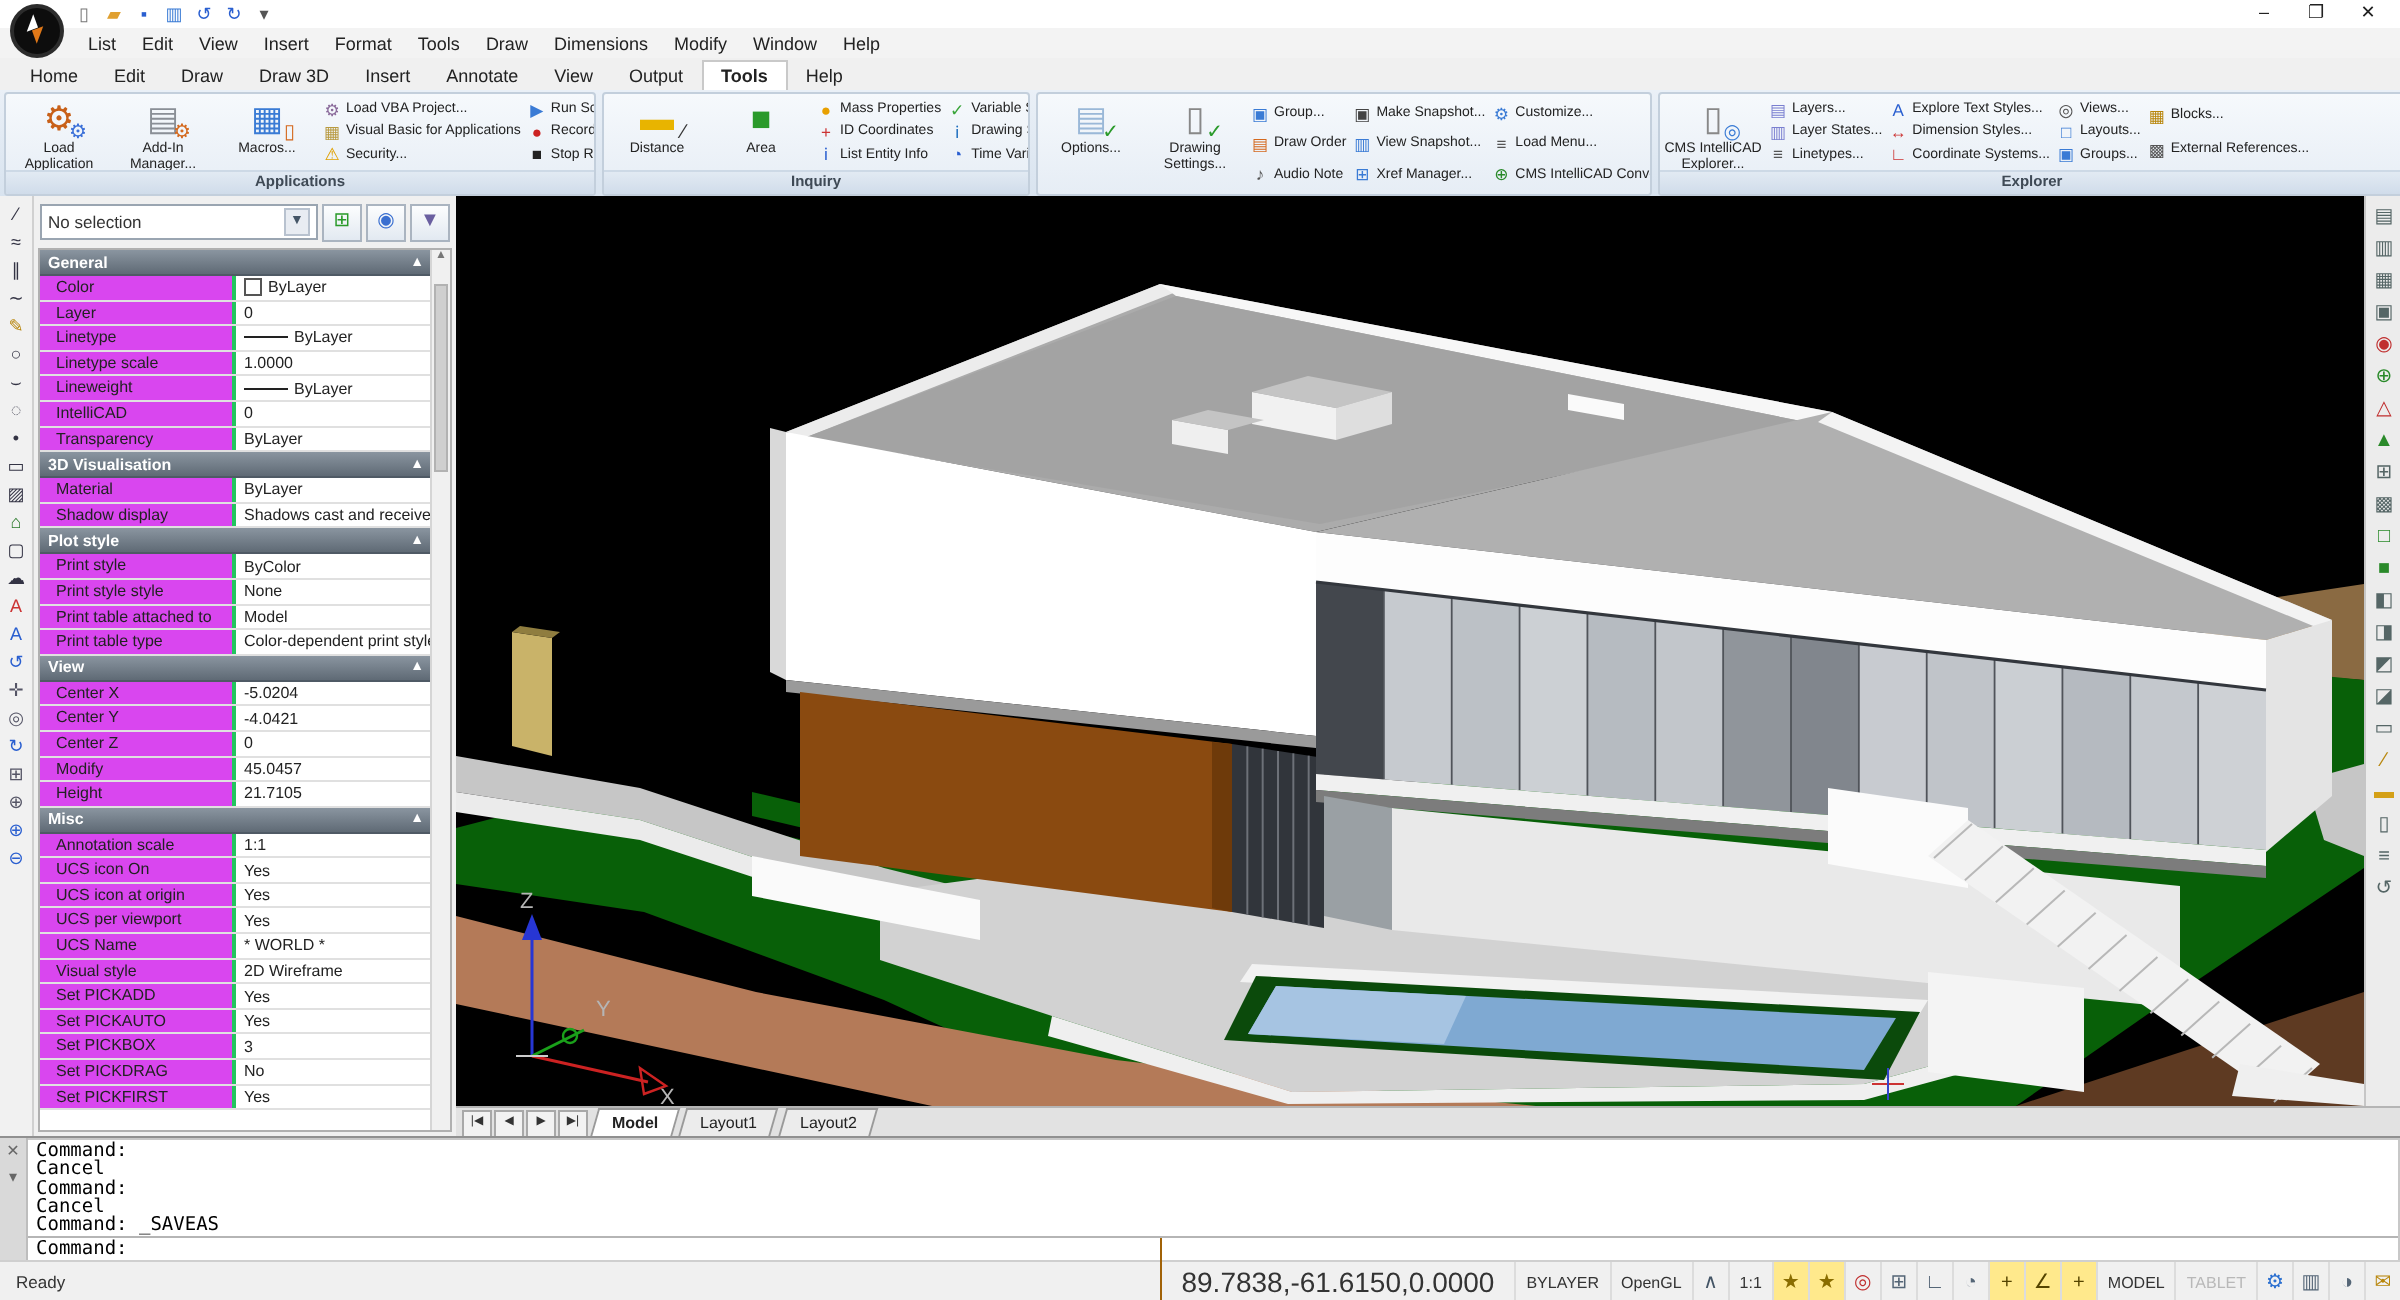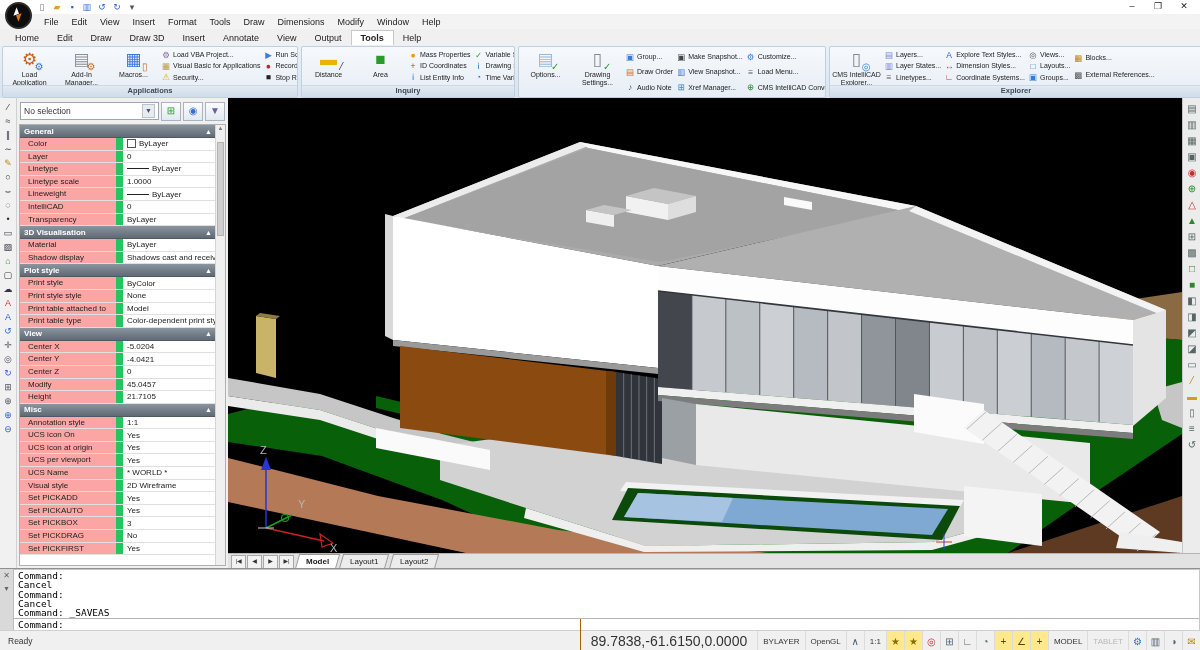--- a/index.html
+++ b/index.html
@@ -62,21 +62,21 @@
          font-size:7px;text-align:center;line-height:11px;color:#456}
   .selbtn{width:18px;height:17px;flex:none;border:1px solid #aab4c0;
           background:linear-gradient(#fcfdfe,#e2e9f1);font-size:10px;text-align:center;line-height:16px}
   #propgrid{flex:1;overflow:hidden;position:relative;background:#fff;margin:0 2px 2px 2px;
             border:1px solid #b0b0b0}
   #proprows{position:absolute;left:0;top:0;right:9px;bottom:0;overflow:hidden}
   .psec{height:12px;background:linear-gradient(#8a95a0,#5f6a75);color:#fff;font-size:8px;
         font-weight:bold;display:flex;align-items:center;padding:0 4px;border-bottom:1px solid #4f5a65}
   .psec .car{margin-left:auto;font-size:7px}
   .prow{height:11.6px;display:flex;font-size:8px;border-bottom:1px solid #e0e0e0}
-  .plabel{width:86px;flex:none;background:#fca5a5;padding:1px 2px 0 8px;border-right:7px solid #22c55e;
+  .plabel{width:86px;flex:none;background:#d946ef;padding:1px 2px 0 8px;border-right:2px solid #22c55e;
           white-space:nowrap;overflow:hidden;color:#222}
   .pvalue{flex:1;background:#fff;padding:0 2px 0 4px;white-space:nowrap;overflow:hidden;
           display:flex;align-items:center;gap:3px;color:#222}
   .swatch{width:7px;height:7px;border:1px solid #555;background:#fff;flex:none}
   .linepre{width:22px;height:1px;background:#222;flex:none}
   #propscroll{position:absolute;right:0;top:0;width:9px;height:100%;background:#f0f0f0;
               border-left:1px solid #d5d5d5;font-size:6px;text-align:center;color:#777}
   #propthumb{margin:11px 1px 0 1px;height:92px;background:#cfcfcf;border:1px solid #b2b2b2}
   
   #viewport{left:228px;top:98px;width:954px;height:455px;background:#000}
@@ -134,21 +134,21 @@
     <span class="qa-i" style="color: rgb(119, 119, 119);">▯</span>
     <span class="qa-i" style="color: rgb(224, 160, 48);">▰</span>
     <span class="qa-i" style="color: rgb(42, 95, 208);">▪</span>
     <span class="qa-i" style="color: rgb(58, 123, 213);">▥</span>
     <span class="qa-i" style="color: rgb(42, 95, 208);">↺</span>
     <span class="qa-i" style="color: rgb(42, 95, 208);">↻</span>
     <span class="qa-i" style="color: rgb(85, 85, 85);">▾</span>
   </div>
 
 <div class="abs" id="menubar">
-    <span class="menu-item">File</span>
+    <span class="menu-item">List</span>
     <span class="menu-item">Edit</span>
     <span class="menu-item">View</span>
     <span class="menu-item">Insert</span>
     <span class="menu-item">Format</span>
     <span class="menu-item">Tools</span>
     <span class="menu-item">Draw</span>
     <span class="menu-item">Dimensions</span>
     <span class="menu-item">Modify</span>
     <span class="menu-item">Window</span>
     <span class="menu-item">Help</span>
@@ -560,21 +560,21 @@
           <div class="plabel">Height</div>
           <div class="pvalue">
             <span>21.7105</span>
           </div>
         </div>
         <div class="psec">
           <span>Misc</span>
           <span class="car">▲</span>
         </div>
         <div class="prow">
-          <div class="plabel">Annotation style</div>
+          <div class="plabel">Annotation scale</div>
           <div class="pvalue">
             <span>1:1</span>
           </div>
         </div>
         <div class="prow">
           <div class="plabel">UCS icon On</div>
           <div class="pvalue">
             <span>Yes</span>
           </div>
         </div>

